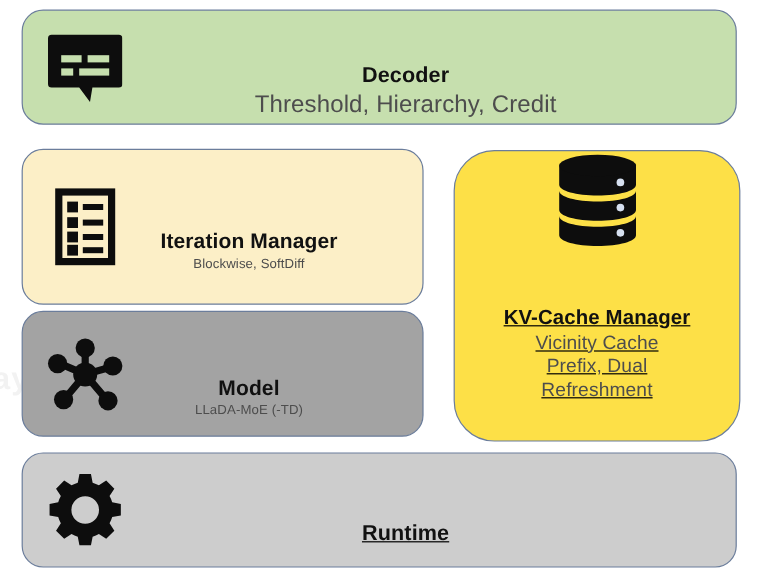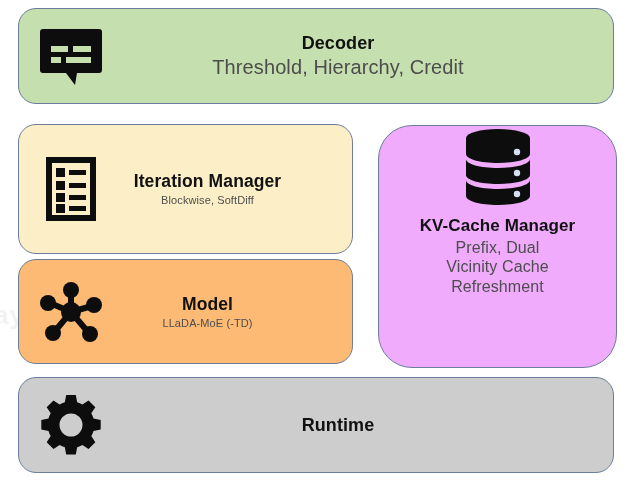--- a/index.html
+++ b/index.html
@@ -51,51 +51,54 @@
     background: #c6dfae;
   }
   .card-iteration {
     left: 18px;  top: 124px;
     width: 335px; height: 130px;
     background: #fcefc7;
   }
   .card-model {
     left: 18px;  top: 259px;
     width: 335px; height: 105px;
-    background: #fdba74;
+    background: #a3a3a3;
   }
   .card-kv {
     left: 378px; top: 125px;
     width: 239px; height: 243px;
-    background: #f0abfc;
+    background: #fde047;
     border-radius: 34px;
     flex-direction: column;
     justify-content: center;
+    text-decoration: underline;
   }
   .card-runtime {
     left: 18px;  top: 377px;
     width: 596px; height: 96px;
     background: #cdcdcd;
+    text-decoration: underline;
   }
 
   
   .icon-slot {
     flex: 0 0 auto;
     display: flex;
     align-items: center;
     justify-content: center;
   }
   .icon-slot-left { width: 104px; }
 
   
   .text-block {
     flex: 1 1 auto;
     text-align: center;
     line-height: 1.15;
     padding-right: 60px;
+    margin-top: 39px;
   }
   .card-kv .text-block {
     padding-right: 0;
     padding-top: 10px;
     width: 100%;
   }
   .title {
     font-weight: bold;
     color: #111111;
     font-size: 17.5px;
@@ -201,22 +204,22 @@
           <path d="M6 54 v16 c0 5 14 9 32 9 s32 -4 32 -9 v-16 c0 5 -14 9 -32 9 s-32 -4 -32 -9 z"></path>
         </g>
         <circle cx="57" cy="26" r="3.2" fill="#d6e0f0"></circle>
         <circle cx="57" cy="47" r="3.2" fill="#d6e0f0"></circle>
         <circle cx="57" cy="68" r="3.2" fill="#d6e0f0"></circle>
       </svg>
     </div>
     <div class="text-block">
       <div class="title">KV-Cache Manager</div>
       <div class="subtitle">
+        <span class="sub-line">Vicinity Cache</span>
         <span class="sub-line">Prefix, Dual</span>
-        <span class="sub-line">Vicinity Cache</span>
         <span class="sub-line">Refreshment</span>
       </div>
     </div>
   </div>
 
   <div class="card card-runtime">
     <div class="icon-slot icon-slot-left">
       <svg width="64" height="64" viewBox="0 0 64 64" aria-hidden="true">
         <path fill="#0d0d0d" fill-rule="evenodd" d="
           M27.2 2 h9.6 l1.4 7.2 a23 23 0 0 1 5.2 2.2 l6.1 -4 l6.8 6.8 l-4 6.1 a23 23 0 0 1 2.2 5.2 l7.2 1.4 v9.6 l-7.2 1.4 a23 23 0 0 1 -2.2 5.2 l4 6.1 l-6.8 6.8 l-6.1 -4 a23 23 0 0 1 -5.2 2.2 l-1.4 7.2 h-9.6 l-1.4 -7.2 a23 23 0 0 1 -5.2 -2.2 l-6.1 4 l-6.8 -6.8 l4 -6.1 a23 23 0 0 1 -2.2 -5.2 l-7.2 -1.4 v-9.6 l7.2 -1.4 a23 23 0 0 1 2.2 -5.2 l-4 -6.1 l6.8 -6.8 l6.1 4 a23 23 0 0 1 5.2 -2.2 z

